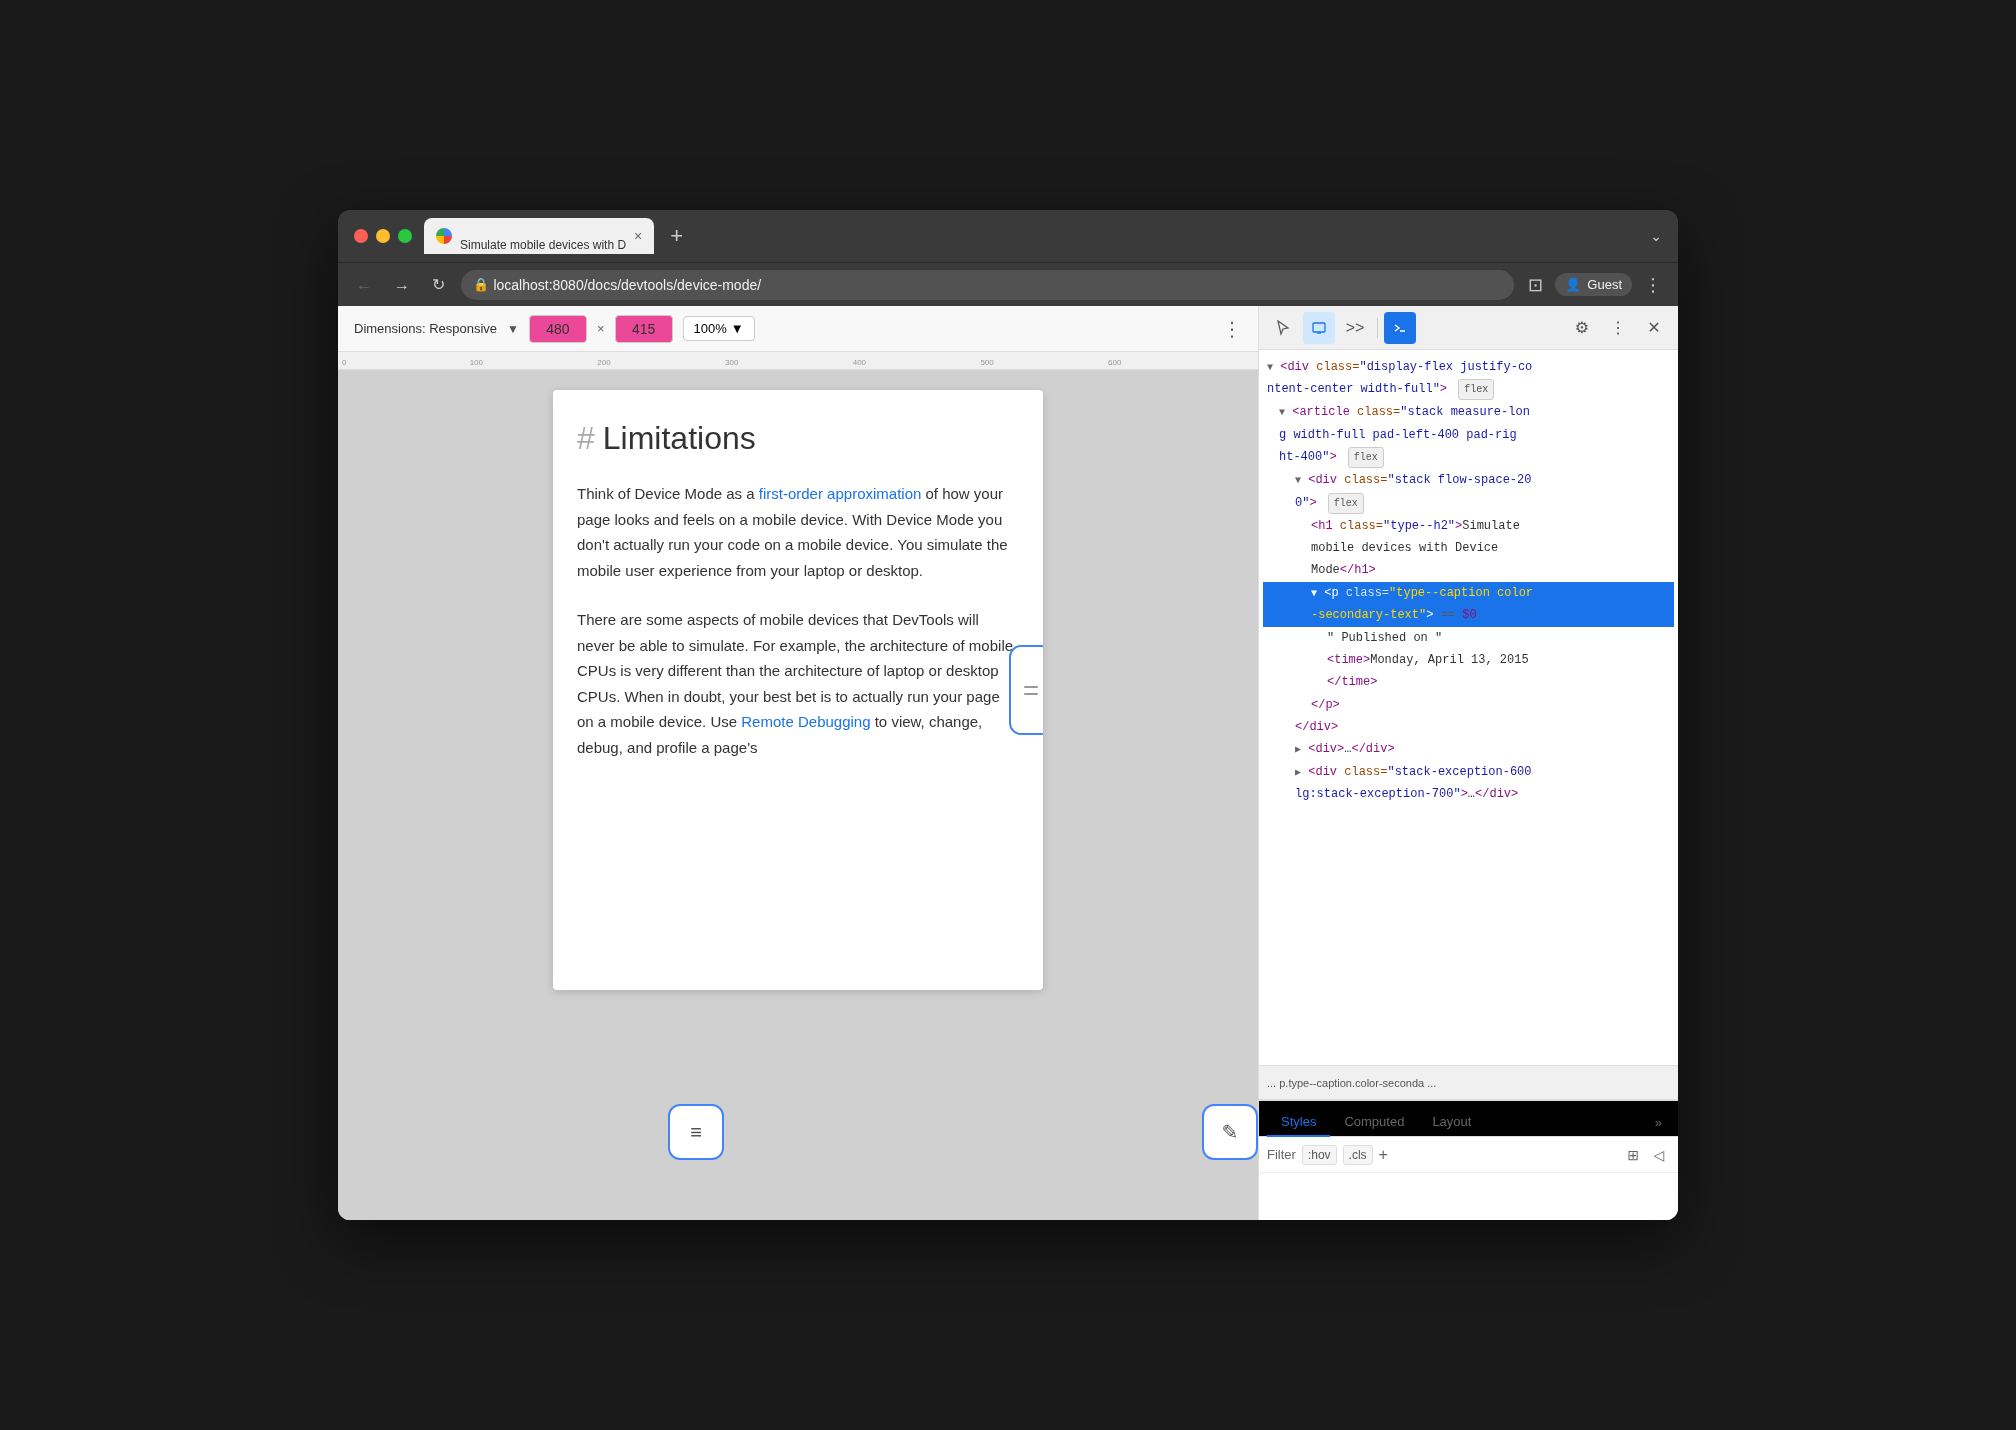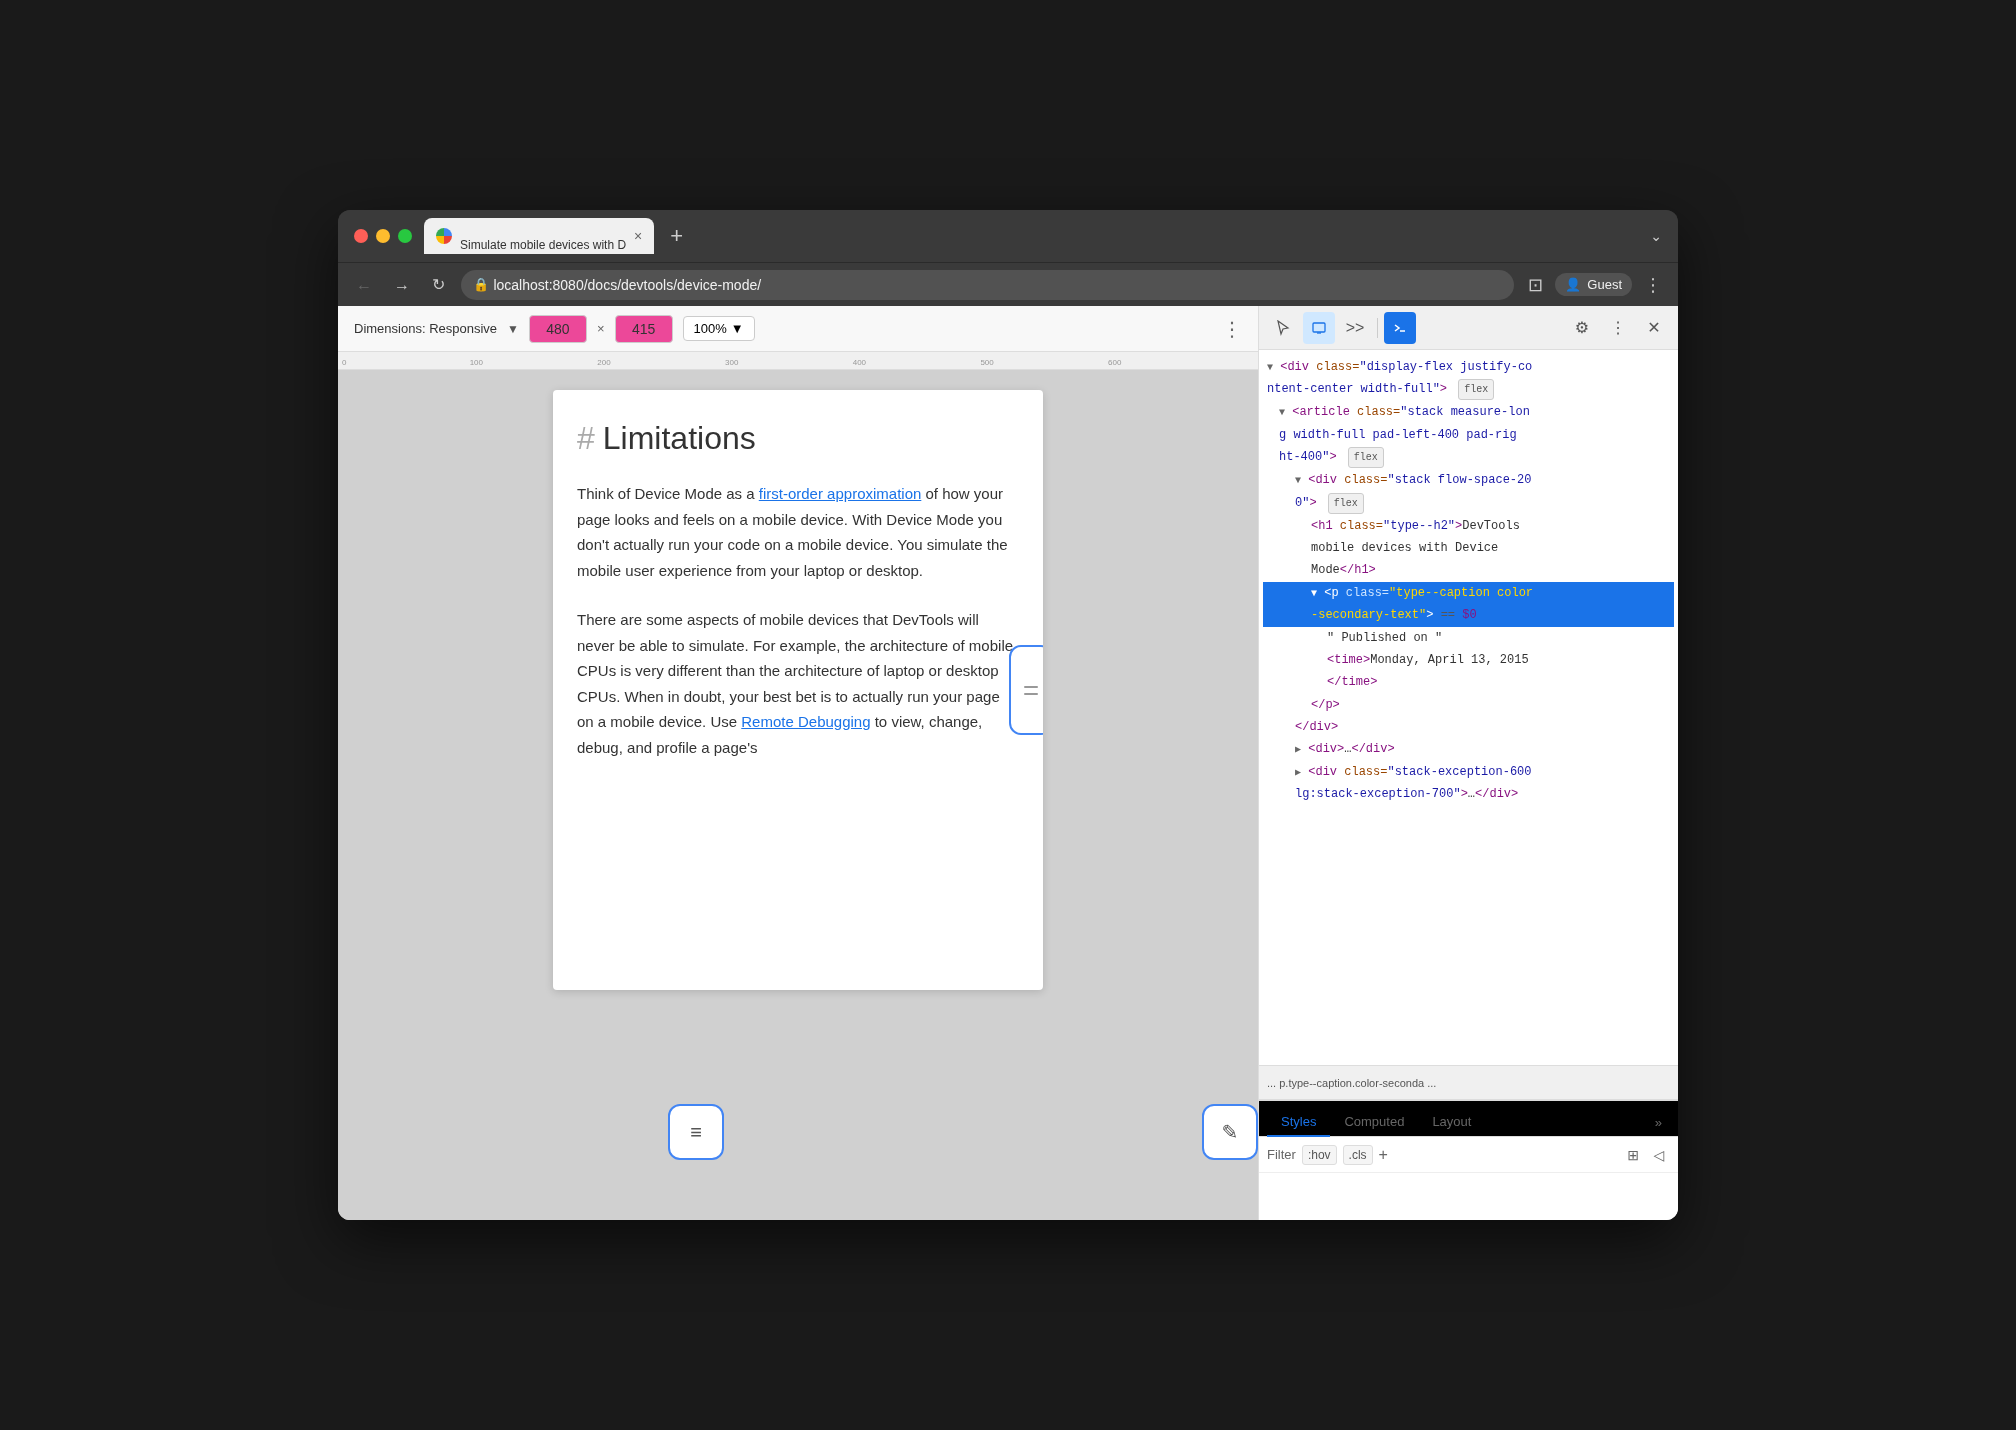--- a/index.html
+++ b/index.html
@@ -279,21 +279,20 @@
       font-weight: 300;
     }
     .page-paragraph {
       font-size: 15px;
       line-height: 1.7;
       color: #333;
       margin-bottom: 24px;
     }
     .page-link {
       color: #1a73e8;
-      text-decoration: underline;
     }
     
     .scroll-handle {
       position: absolute;
       right: -10px;
       top: 50%;
       transform: translateY(-50%);
       width: 44px;
       height: 90px;
       background: white;
@@ -692,21 +691,21 @@
         </div>
         <div class="dom-line dom-indent-2">
           <span class="dom-triangle open"></span>
           <span class="dom-tag">&lt;div </span><span class="dom-attr-name">class=</span><span class="dom-attr-value">"stack flow-space-20</span>
         </div>
         <div class="dom-line dom-indent-2">
           <span class="dom-attr-value">0"</span><span class="dom-tag">&gt;</span>
           <span class="badge">flex</span>
         </div>
         <div class="dom-line dom-indent-3">
-          <span class="dom-tag">&lt;h1 </span><span class="dom-attr-name">class=</span><span class="dom-attr-value">"type--h2"</span><span class="dom-tag">&gt;</span><span class="dom-text">DevTools</span>
+          <span class="dom-tag">&lt;h1 </span><span class="dom-attr-name">class=</span><span class="dom-attr-value">"type--h2"</span><span class="dom-tag">&gt;</span><span class="dom-text">Simulate</span>
         </div>
         <div class="dom-line dom-indent-3">
           <span class="dom-text">mobile devices with Device</span>
         </div>
         <div class="dom-line dom-indent-3">
           <span class="dom-text">Mode</span><span class="dom-tag">&lt;/h1&gt;</span>
         </div>
         <div class="dom-line dom-indent-3 selected">
           <span class="dom-triangle open" style="color:white;"></span>
           <span class="dom-tag">&lt;p </span><span class="dom-attr-name">class=</span><span class="dom-attr-value">"type--caption color</span>

